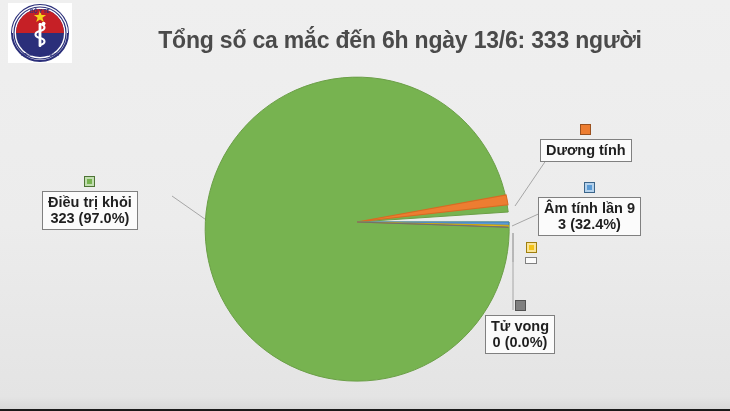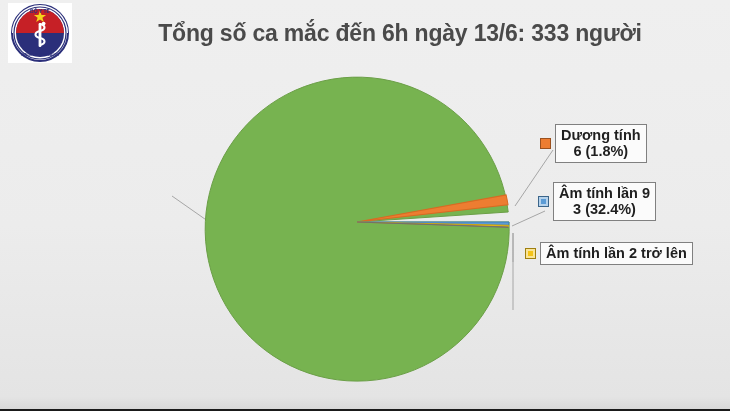--- a/index.html
+++ b/index.html
@@ -26,21 +26,21 @@
     left: 8px;
     top: 3px;
     width: 64px;
     height: 60px;
   }
 
   
   #title {
     position: absolute;
     left: 100px;
-    top: 20px;
+    top: 27px;
     width: 600px;
     text-align: center;
     font-size: 23px;
     font-weight: bold;
     color: #4a4a4a;
     letter-spacing: -0.2px;
     white-space: nowrap;
   }
 
   
@@ -51,20 +51,21 @@
     width: 730px;
     height: 411px;
   }
 
   
   .callout {
     position: absolute;
     display: flex;
     align-items: center;
     gap: 4px;
+    flex-direction: column;
   }
   .swatch {
     width: 11px;
     height: 11px;
     border: 1px solid rgba(0,0,0,0.35);
     box-sizing: border-box;
     flex: 0 0 auto;
   }
   .swatch.inner {
     box-shadow: inset 0 0 0 2px rgba(255,255,255,0.55);
@@ -128,38 +129,50 @@
       <path d="M357 222 L508.2 212.0 A152 152 0 0 1 509 222 Z" fill="#ED7D31" stroke="#d96a22" stroke-width="1" transform="rotate(-6.5 357 222)"></path>
 
       <path d="M357 222 L509 222 A152 152 0 0 1 508.6 225.3 Z" fill="#5B9BD5" stroke="#3f80bb" stroke-width="1"></path>
 
       <path d="M357 222 L508.6 225.3 A152 152 0 0 1 508.2 227.0 Z" fill="#F4C318" stroke="#cfa40f" stroke-width="1"></path>
 
       <path d="M357 222 L508.2 227.0 L508.2 227.4 Z" fill="#7F7F7F" stroke="#6e6e6e" stroke-width="0.8"></path>
     </g>
   </svg>
 
+  <div class="callout" id="callout-recovered">
+    <span class="swatch inner" style="background:#77B350;"></span>
+    <div class="labelbox">
+      <span class="l1">Điều trị khỏi</span>
+      <span class="l2">323 (97.0%)</span>
+    </div>
+  </div>
 
   <div class="callout" id="callout-positive">
     <span class="swatch" style="background:#ED7D31;"></span>
     <div class="labelbox">
       <span class="l1">Dương tính</span>
-      <span class="l2">6 (1.8%)</span>
     </div>
   </div>
 
   <div class="callout" id="callout-neg1">
     <span class="swatch inner" style="background:#5B9BD5;"></span>
     <div class="labelbox">
       <span class="l1">Âm tính lần 9</span>
       <span class="l2">3 (32.4%)</span>
     </div>
   </div>
 
   <div class="callout" id="callout-neg2plus">
     <span class="swatch inner" style="background:#F4C318;"></span>
     <div class="labelbox">
-      <span class="l1">Âm tính lần 2 trở lên</span>
     </div>
   </div>
 
+  <div class="callout" id="callout-deaths">
+    <span class="swatch" style="background:#7F7F7F;"></span>
+    <div class="labelbox">
+      <span class="l1">Tử vong</span>
+      <span class="l2">0 (0.0%)</span>
+    </div>
+  </div>
 
 </div>
 
 </body></html>

